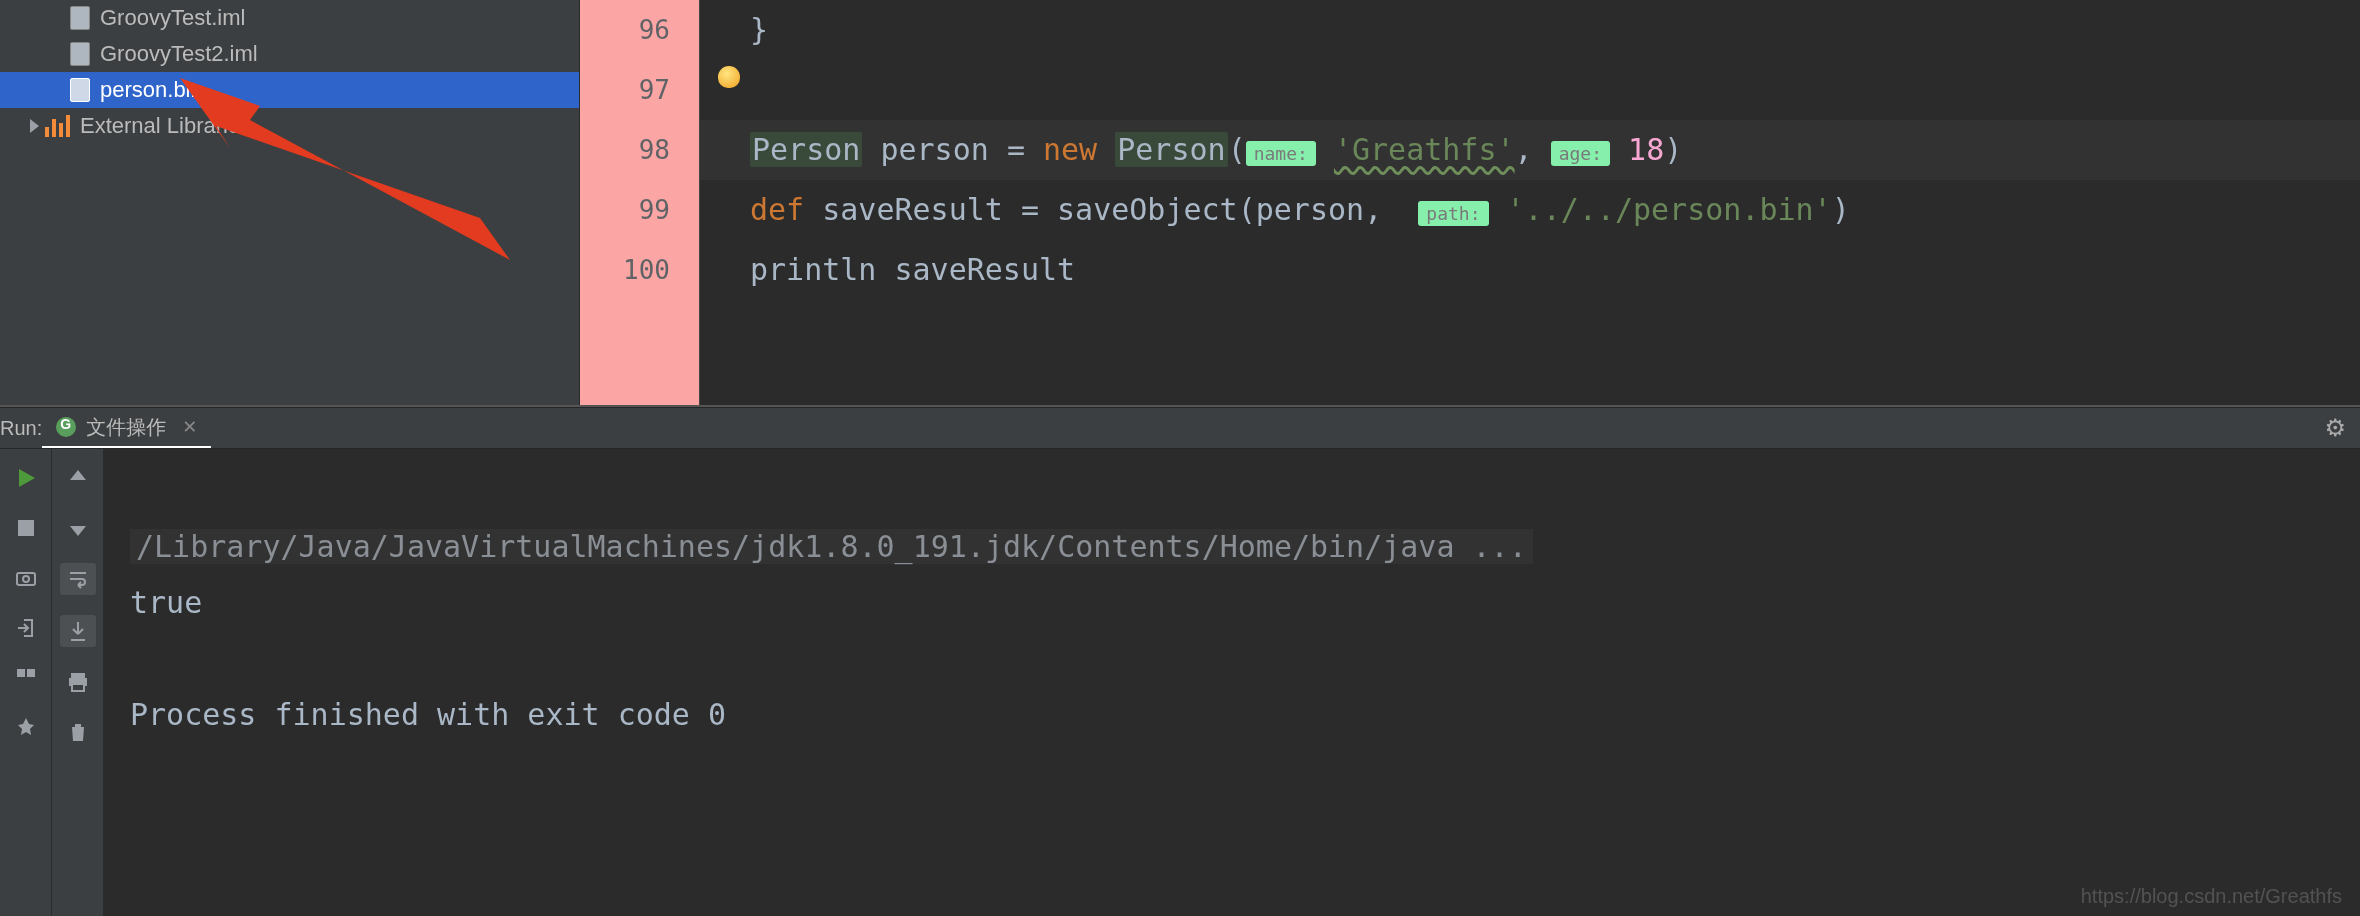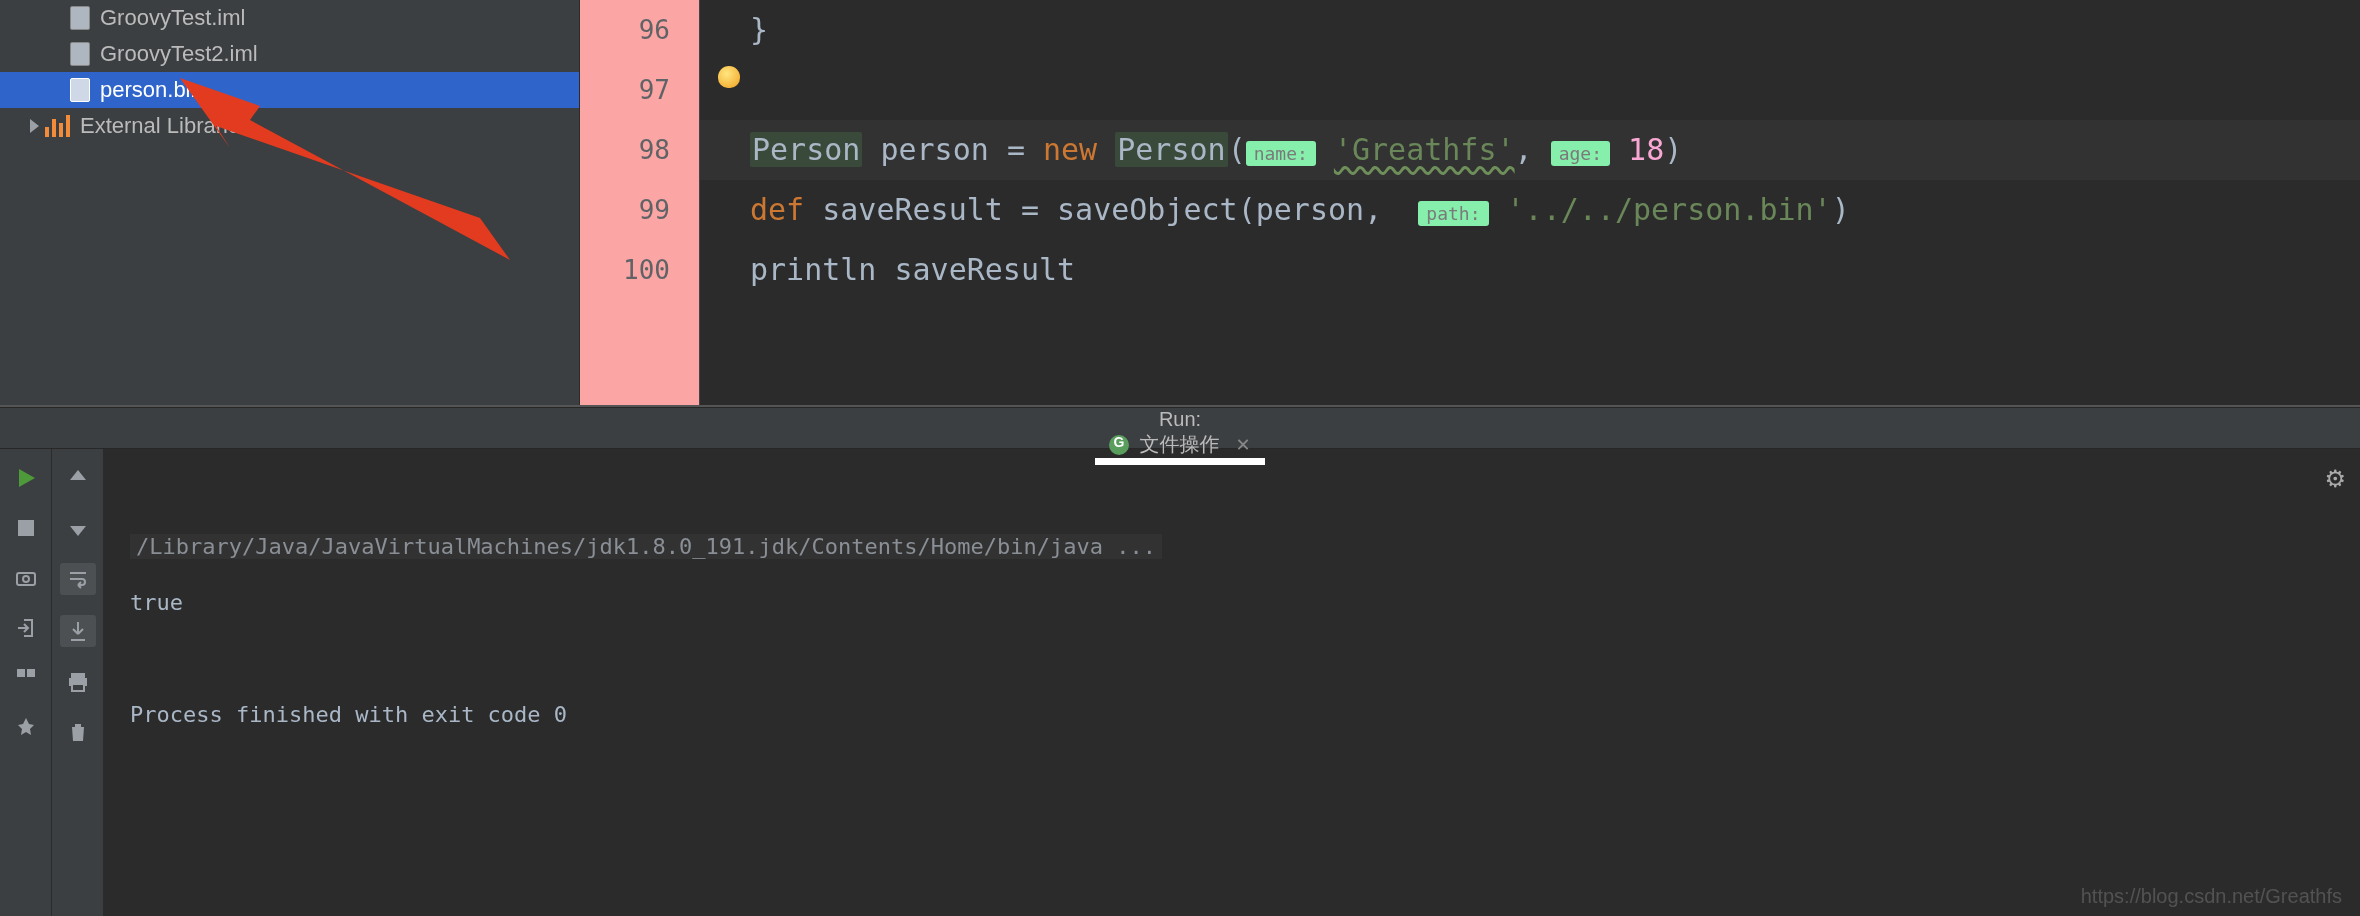--- a/index.html
+++ b/index.html
@@ -170,26 +170,25 @@
   .run-header {
     height: 42px;
     background: #3c3f41;
     display: flex;
     align-items: center;
     font-family: -apple-system,"Segoe UI",sans-serif;
     font-size: 20px;
     color: #bbbbbb;
     border-top: 1px solid #272727;
     border-bottom: 1px solid #272727;
-    flex-direction: column;
   }
   .run-tab {
     display:flex; align-items:center; gap:10px;
     padding: 0 14px; height:100%;
-    border-bottom: 7px solid #ffffff;
+    border-bottom: 2px solid #ffffff;
   }
   .run-tab .circ {
     width:20px;height:20px;border-radius:50%;
     background:#5a9e5d; position:relative;
   }
   .run-tab .circ::after{
     content:'G'; position:absolute; left:4px; top:-1px;
     font-size:14px; color:#fff; font-weight:bold;
   }
   .close-x { color:#888; font-size:18px; margin-left:6px; }
@@ -221,21 +220,21 @@
   .tool-btn svg { width:24px; height:24px; }
   .tool-btn.active-bg {
     background:#4d5052; border-radius:3px;
     width:36px; height:32px;
   }
   .play { color:#4e9a3a; }
   .console {
     flex:1;
     padding: 14px 0 0 26px;
     font-family:"Menlo","Consolas",monospace;
-    font-size: 22px;
+    font-size: 30px;
     line-height: 56px;
     color:#a9b7c6;
     white-space: pre;
   }
   .cmd-dim {
     background:#323232;
     color:#8a8f96;
     padding: 0 6px;
   }
 

